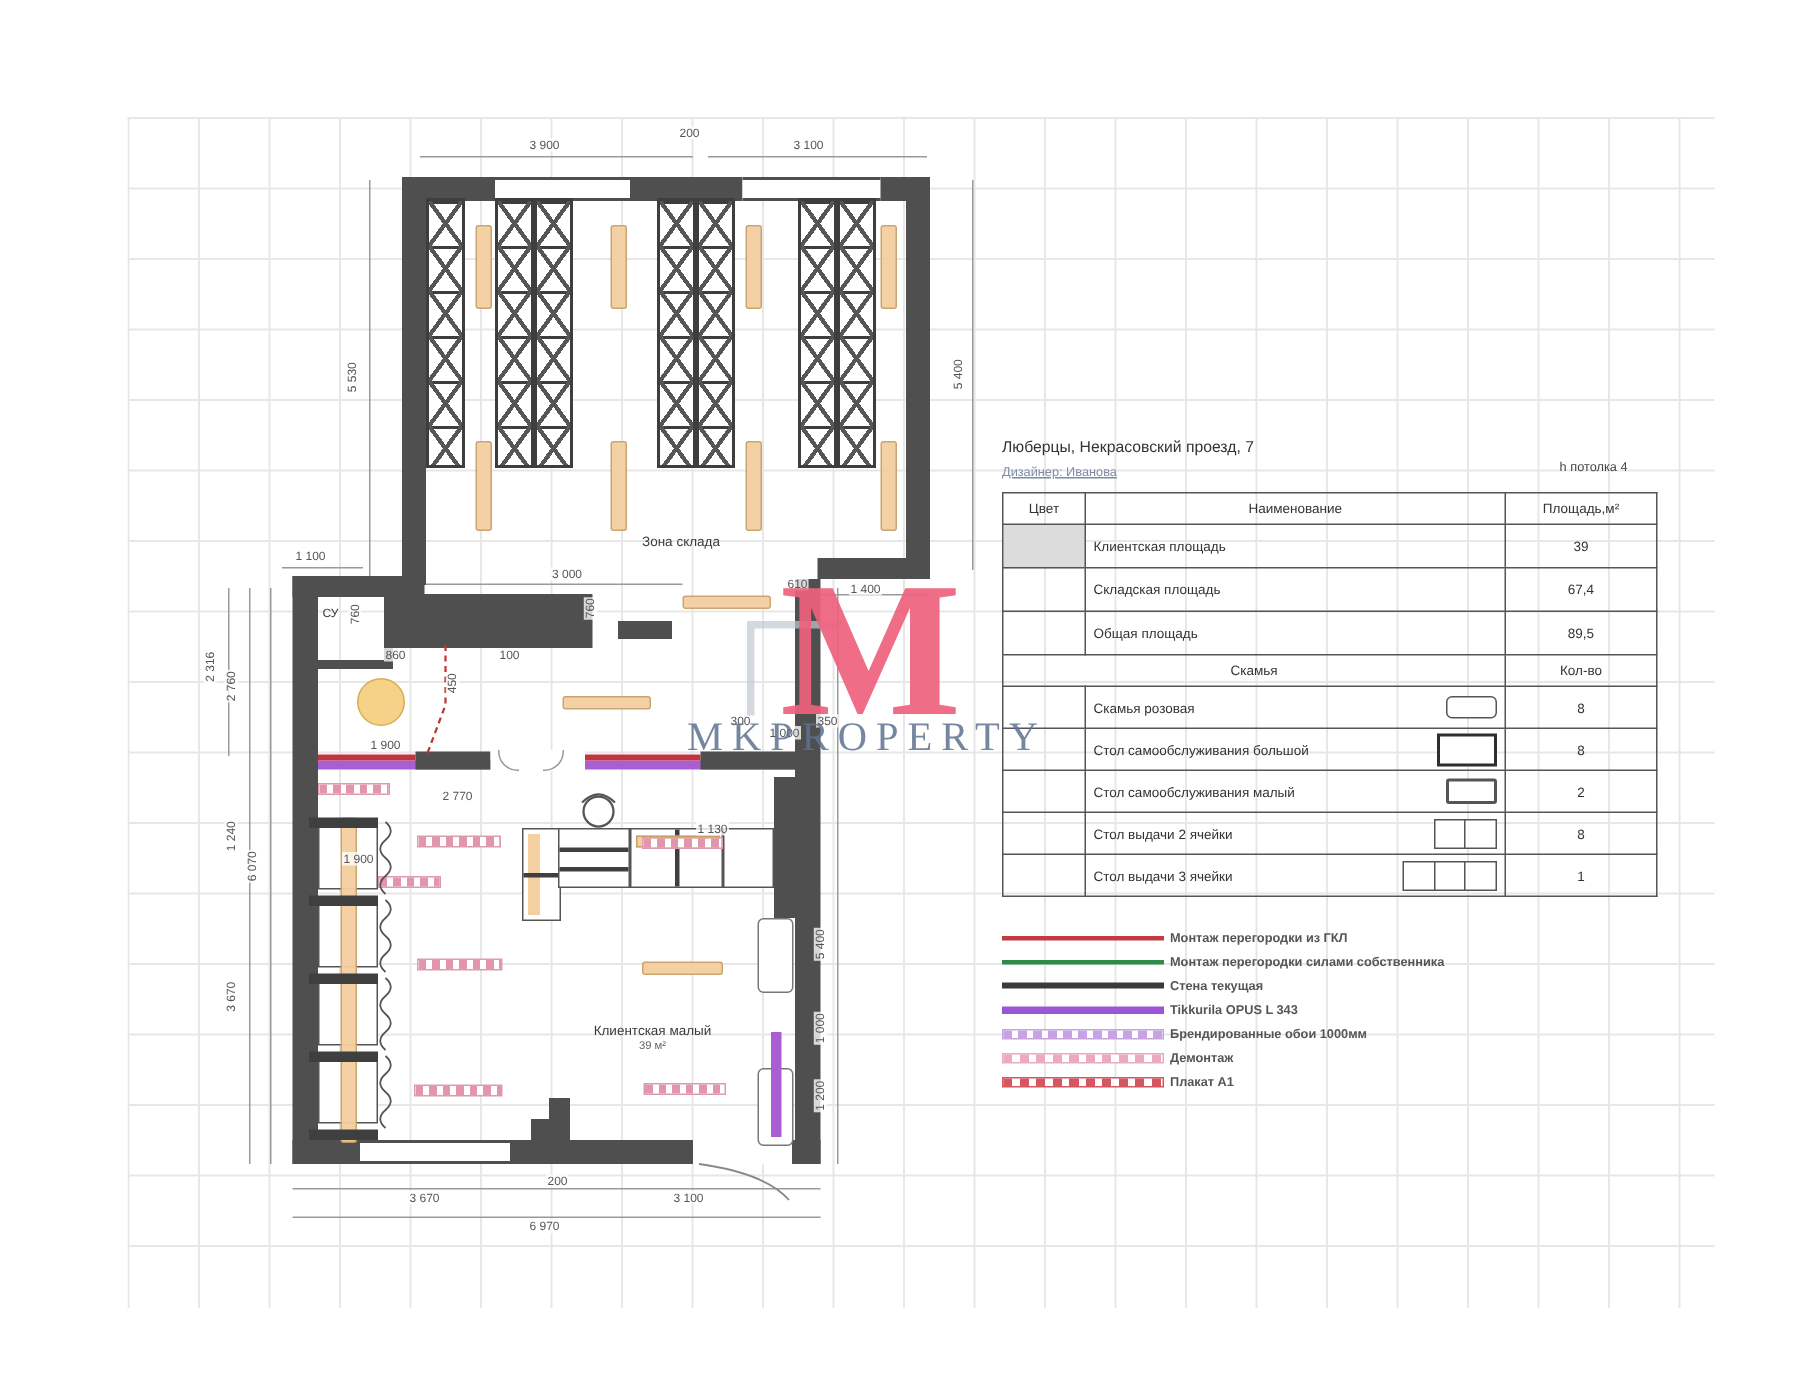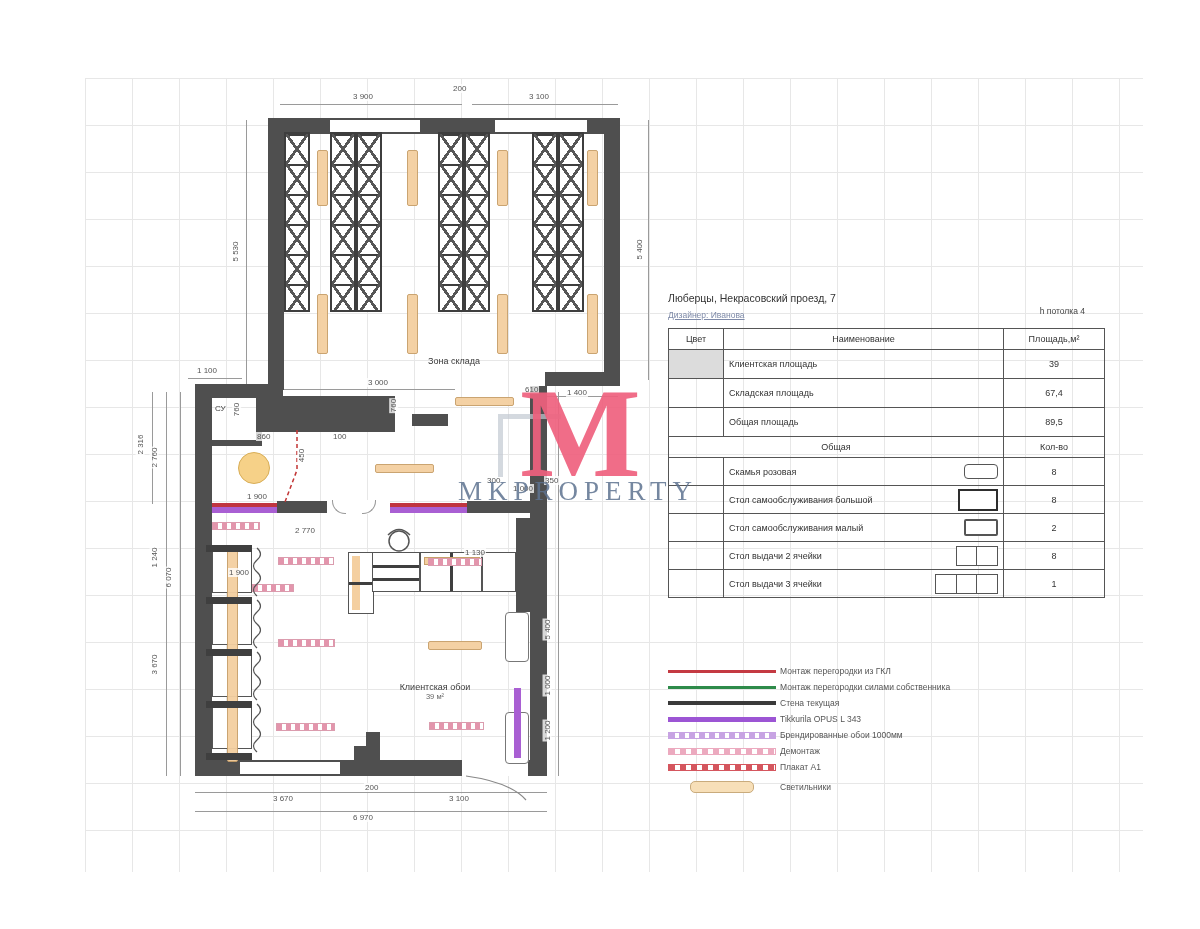--- a/index.html
+++ b/index.html
@@ -51,21 +51,21 @@
   td.fname{position:relative;}
   .fcell{display:flex;justify-content:space-between;align-items:center;}
   .fi{box-sizing:border-box;border:1.5px solid #555;background:#fff;flex:none;}
   .fi-b1{width:46px;height:15px;border-radius:3px;}
   .fi-b2{width:34px;height:15px;border-radius:4px;}
   .fi-t1{width:40px;height:22px;border-width:2.5px;border-color:#2e2e2e;}
   .fi-t2{width:34px;height:17px;border-width:2px;border-radius:2px;}
   .fi-c{display:flex;height:20px;}
   .fi-c span{display:block;width:20px;border:1.5px solid #555;background:#fff;margin-left:-1.5px;}
   
-  .legend{position:absolute;left:668px;top:666px;width:400px;z-index:5;}
+  .legend{position:absolute;left:668px;top:620px;width:400px;z-index:5;font-weight:bold;}
   .lg-row{display:flex;align-items:center;margin-bottom:6px;}
   .lg-sw{width:112px;flex:none;display:flex;align-items:center;}
   .lg-label{font-size:8.5px;color:#555;white-space:pre-line;line-height:10px;}
   .ln{width:108px;}
   .ln-red{height:3px;background:#c43a42;}
   .ln-green{height:3px;background:#2e8b4a;}
   .ln-black{height:4px;background:#3a3a3a;}
   .ln-purple{height:5px;background:#9c55d4;}
   .d-lpurple{height:5px;width:106px;background:repeating-linear-gradient(90deg,#c7a3e3 0 6px,#fff 6px 10px);border:1px solid #c7a3e3;}
   .d-pink{height:5px;width:106px;background:repeating-linear-gradient(90deg,#ecaabf 0 6px,#fff 6px 11px);border:1px solid #ecaabf;}
@@ -192,21 +192,21 @@
 <div class="poster" style="left:276px;top:723px;width:57px;"></div>
 <div class="poster" style="left:429px;top:722px;width:53px;"></div>
 <div class="poster" style="left:212px;top:522px;width:46px;"></div>
 <div class="poster" style="left:252px;top:584px;width:40px;"></div>
 
 <svg style="left:462px;top:774px;" width="70" height="30">
   <path d="M4,2 Q48,8 64,26" fill="none" stroke="#888" stroke-width="1.2"></path>
 </svg>
 
 <div class="plabel" style="left:385px;top:682px;width:100px;text-align:center;">
-  <div style="font-size:9px;">Клиентская обои</div>
+  <div style="font-size:9px;">Клиентская малый</div>
   <div style="font-size:7.5px;color:#666;">39 м²</div>
 </div>
 
 <div class="dl" style="left:280px;top:104px;width:182px;height:1px;"></div>
 <div class="dl" style="left:472px;top:104px;width:146px;height:1px;"></div>
 <div class="dl" style="left:246px;top:120px;width:1px;height:266px;"></div>
 <div class="dl" style="left:648px;top:120px;width:1px;height:260px;"></div>
 <div class="dl" style="left:188px;top:378px;width:54px;height:1px;"></div>
 <div class="dl" style="left:283px;top:389px;width:172px;height:1px;"></div>
 <div class="dl" style="left:547px;top:396px;width:71px;height:1px;"></div>
@@ -277,21 +277,21 @@
       <td class="cclr"></td>
       <td>Складская площадь</td>
       <td class="cval">67,4</td>
     </tr>
     <tr class="arow">
       <td class="cclr"></td>
       <td>Общая площадь</td>
       <td class="cval">89,5</td>
     </tr>
     <tr class="hrow">
-      <td colspan="2">Общая</td>
+      <td colspan="2">Скамья</td>
       <td class="cval">Кол-во</td>
     </tr>
     <tr class="frow">
       <td class="cclr"></td>
       <td class="fname">
             <div class="fcell">
         <span>Скамья розовая</span>
         <span class="fi fi-b2"></span>
             </div>
           </td>
@@ -384,19 +384,13 @@
         <span class="d-pink"></span>
       </span>
     <span class="lg-label">Демонтаж</span>
   </div>
   <div class="lg-row">
     <span class="lg-sw">
         <span class="d-red"></span>
       </span>
     <span class="lg-label">Плакат А1</span>
   </div>
-  <div class="lg-row" style="margin-top:9px;">
-    <span class="lg-sw">
-        <span class="lg-bar"></span>
-      </span>
-    <span class="lg-label">Светильники</span>
-  </div>
 </div>
 
 </body></html>

